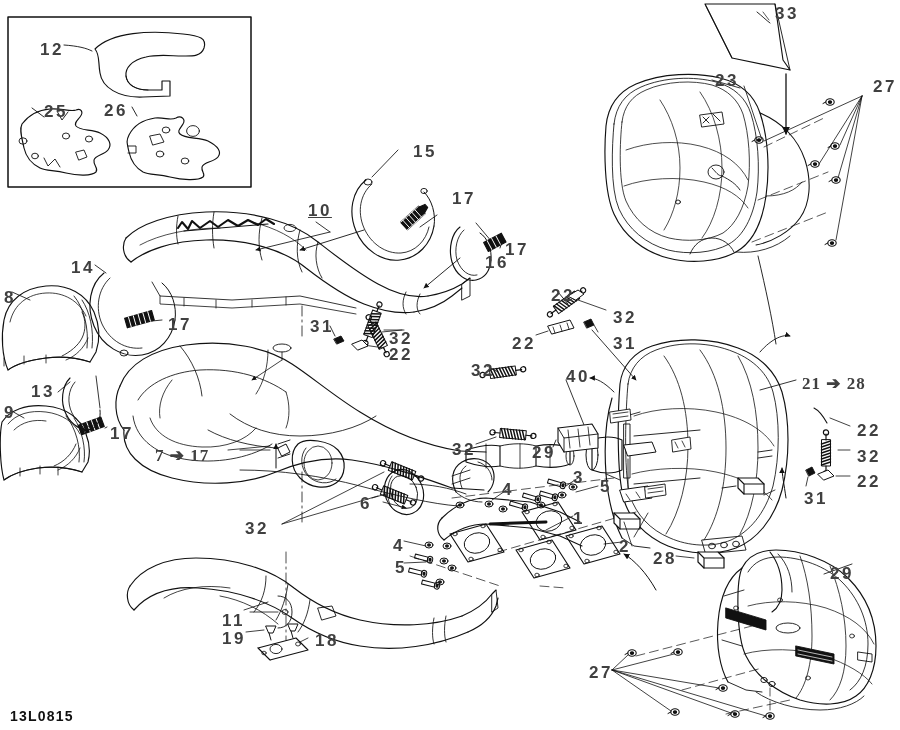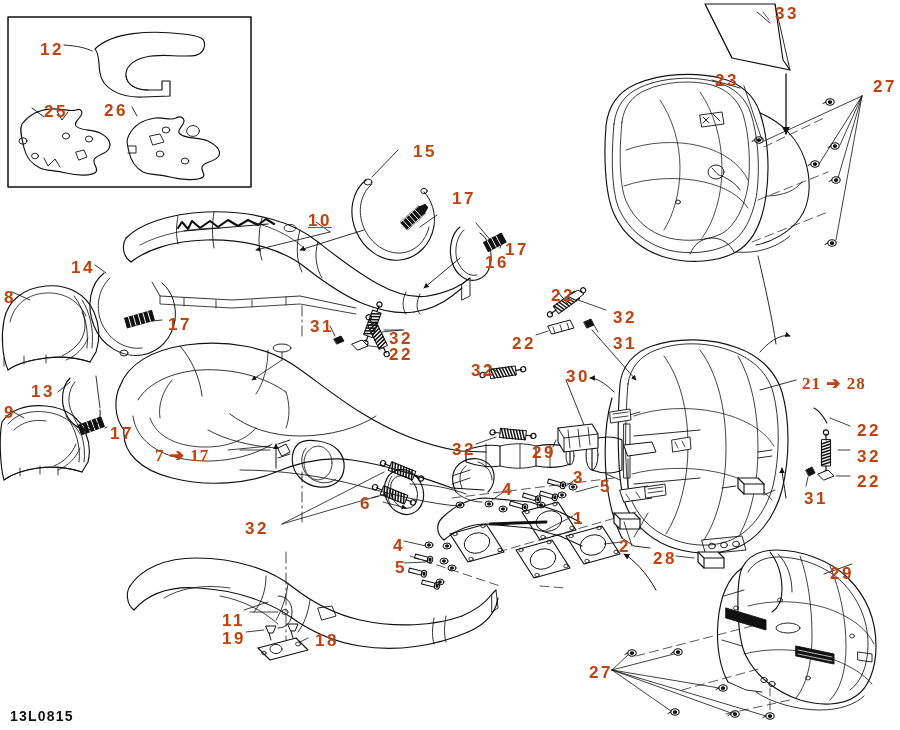--- a/index.html
+++ b/index.html
@@ -13,21 +13,21 @@
   #stage{position:absolute;left:0;top:0;width:900px;height:730px;}
   #art{position:absolute;left:0;top:0;width:900px;height:730px;}
 
   
   .lbl{
     position:absolute;
     font-family:"Liberation Sans", sans-serif;
     font-size:17px;
     font-weight:700;
     letter-spacing:2.5px;
-    color:#c2410c;
+    color:#404040;
     white-space:nowrap;
     line-height:1;
     user-select:none;
   }
   .lbl.arrowed{letter-spacing:1px;font-family:Liberation Serif, serif;}
   .code{
     position:absolute;
     left:10px;top:708px;
     font-family:"Liberation Sans", sans-serif;
     font-size:14px;
@@ -773,37 +773,37 @@
       <div class="lbl" style="left: 40px; top: 41px;">12</div>
       <div class="lbl" style="left: 12px; top: 103px; margin-left: 32px;">25</div>
       <div class="lbl" style="left: 104px; top: 102px;">26</div>
       <div class="lbl" style="left: 775px; top: 5px;">33</div>
       <div class="lbl" style="left: 715px; top: 72px;">23</div>
       <div class="lbl" style="left: 873px; top: 78px;">27</div>
       <div class="lbl" style="left: 413px; top: 143px;">15</div>
       <div class="lbl" style="left: 452px; top: 190px;">17</div>
       <div class="lbl" style="left: 485px; top: 218px; margin-top: 36px;">16</div>
       <div class="lbl" style="left: 505px; top: 241px;">17</div>
-      <div class="lbl" style="left: 308px; top: 212px; text-decoration: underline;">10</div>
+      <div class="lbl" style="left: 308px; top: 202px; text-decoration: underline;">10</div>
       <div class="lbl" style="left: 71px; top: 259px;">14</div>
       <div class="lbl" style="left: 168px; top: 316px;">17</div>
       <div class="lbl" style="left: 4px; top: 289px;">8</div>
       <div class="lbl" style="left: 31px; top: 383px;">13</div>
       <div class="lbl" style="left: 4px; top: 404px;">9</div>
       <div class="lbl" style="left: 110px; top: 425px;">17</div>
       <div class="lbl arrowed" style="left: 155px; top: 447px;">7 ➔ 17</div>
       <div class="lbl" style="left: 310px; top: 318px;">31</div>
       <div class="lbl" style="left: 389px; top: 330px;">32</div>
       <div class="lbl" style="left: 389px; top: 346px;">22</div>
       <div class="lbl" style="left: 551px; top: 287px;">22</div>
       <div class="lbl" style="left: 613px; top: 309px;">32</div>
       <div class="lbl" style="left: 512px; top: 335px;">22</div>
       <div class="lbl" style="left: 613px; top: 335px;">31</div>
       <div class="lbl" style="left: 471px; top: 362px;">32</div>
-      <div class="lbl" style="left: 566px; top: 368px;">30</div>
+      <div class="lbl" style="left: 566px; top: 368px;">40</div>
       <div class="lbl" style="left: 452px; top: 441px;">32</div>
       <div class="lbl" style="left: 532px; top: 444px;">29</div>
       <div class="lbl arrowed" style="left: 802px; top: 375px;">21 ➔ 28</div>
       <div class="lbl" style="left: 857px; top: 422px;">22</div>
       <div class="lbl" style="left: 857px; top: 448px;">32</div>
       <div class="lbl" style="left: 857px; top: 473px;">22</div>
       <div class="lbl" style="left: 804px; top: 490px;">31</div>
       <div class="lbl" style="left: 360px; top: 495px;">6</div>
       <div class="lbl" style="left: 245px; top: 520px;">32</div>
       <div class="lbl" style="left: 502px; top: 481px;">4</div>

